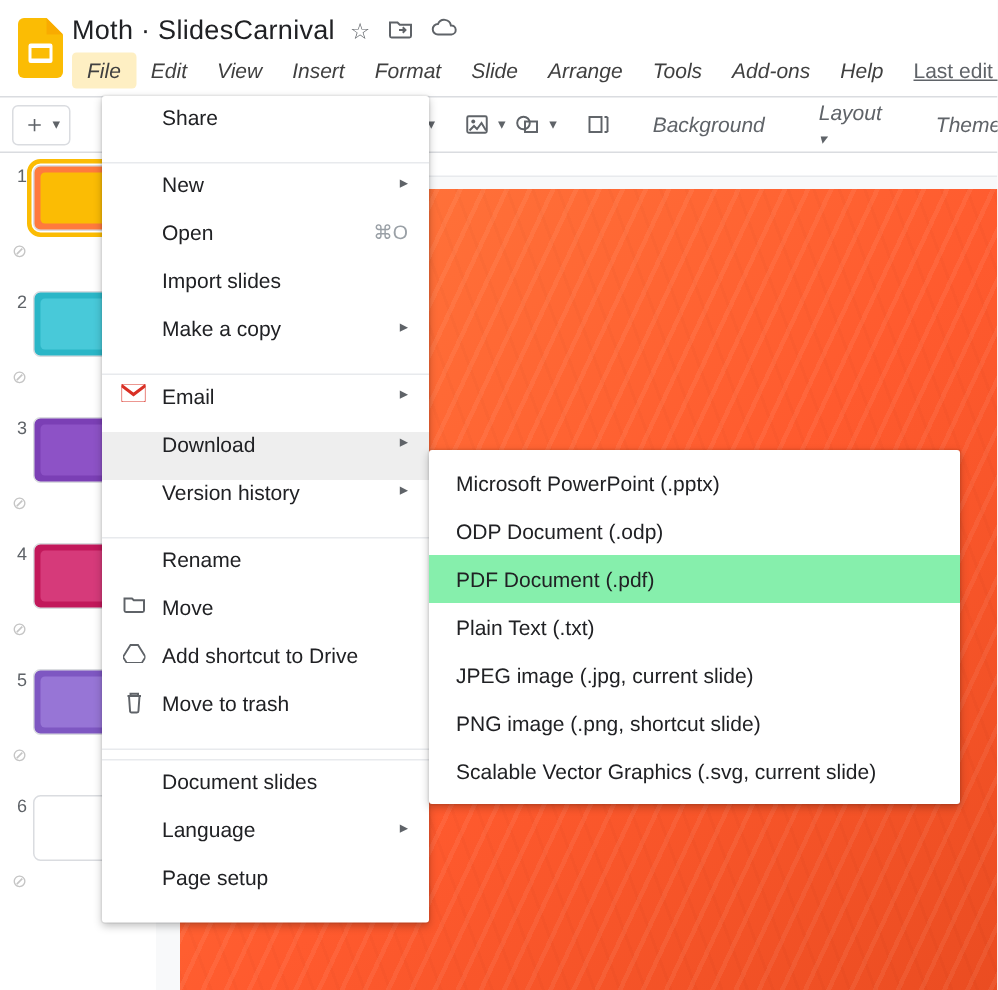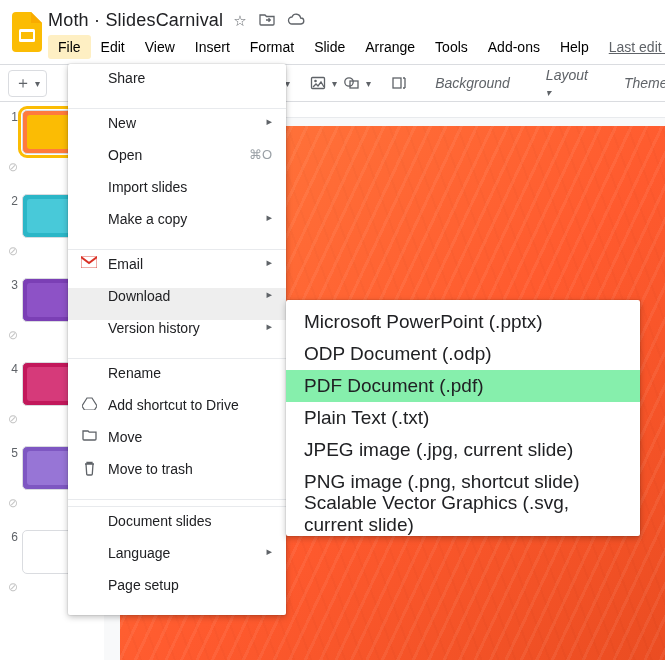--- a/index.html
+++ b/index.html
@@ -28,23 +28,24 @@
   }
   .logo svg { display: block; }
   .title-area { flex: none; min-width: 400px; }
   .title-row { display: flex; align-items: center; gap: 10px; margin-top: 4px;}
   .doc-title { font-size: 18px; color: #202124; letter-spacing: 0.2px; }
   .title-icons { display: flex; gap: 12px; color: #5f6368; font-size: 15px; }
   .menubar { display: flex; gap: 0; margin-top: 4px; }
   .menu-item {
     padding: 4px 10px;
     font-size: 14px;
-    color: #000000;
+    color: #404040;
     border-radius: 3px;
     cursor: pointer;
+    font-style: italic;
   }
   .menu-item.active { background: #feefc3; }
   .last-edit { color:#5f6368; text-decoration: underline; font-size:14px; padding:4px 0 4px 10px;}
   .toolbar {
     height: 38px;
     border-top: 1px solid #dadce0;
     border-bottom: 1px solid #dadce0;
     display: flex;
     align-items: center;
     padding: 0 8px;
@@ -123,21 +124,21 @@
     width: 354px;
     background:#fff;
     box-shadow: 0 2px 6px rgba(0,0,0,0.25), 0 0 0 1px rgba(0,0,0,0.05);
     border-radius:2px;
     z-index:60;
     padding:6px 0;
   }
   .sm-item {
     height:32px; display:flex; align-items:center;
     padding:0 18px;
-    font-size:19px; color:#202124;
+    font-size:14px; color:#202124;
     cursor:pointer;
   }
   .sm-item.hover { background:#86efac; }
 </style>
 </head>
 <body>
 
 <div class="header">
   <div class="logo">
     <svg width="30" height="40" viewBox="0 0 30 40">
@@ -331,33 +332,33 @@
   <div class="dd-item">
       <span>Version history</span>
       <span class="dd-arrow">▸</span>
     </div>
   <div class="dd-sep"></div>
   <div class="dd-item">
       <span>Rename</span>
     </div>
   <div class="dd-item">
     <span class="dd-icon">
+        <svg width="15" height="12" viewBox="0 0 15 12">
+          <path d="M1 2 h5 l1.2 1.2 H14 V10 a1 1 0 0 1 -1 1 H2 a1 1 0 0 1 -1 -1 Z" fill="none" stroke="#5f6368" stroke-width="1.3"></path>
+        </svg>
+      </span>
+    <span>Move</span>
+  </div>
+  <div class="dd-item">
+    <span class="dd-icon">
         <svg width="15" height="13" viewBox="0 0 15 13">
           <path d="M5 1 L10 1 L15 9 L12.5 13 L2.5 13 L0 9 Z" fill="none" stroke="#5f6368" stroke-width="1.2"></path>
         </svg>
       </span>
     <span>Add shortcut to Drive</span>
-  </div>
-  <div class="dd-item">
-    <span class="dd-icon">
-        <svg width="15" height="12" viewBox="0 0 15 12">
-          <path d="M1 2 h5 l1.2 1.2 H14 V10 a1 1 0 0 1 -1 1 H2 a1 1 0 0 1 -1 -1 Z" fill="none" stroke="#5f6368" stroke-width="1.3"></path>
-        </svg>
-      </span>
-    <span>Move</span>
   </div>
   <div class="dd-item">
     <span class="dd-icon">
         <svg width="13" height="15" viewBox="0 0 13 15">
           <path d="M2 3 h9 M4 3 V1.5 h5 V3 M3 3 l0.7 10 a1 1 0 0 0 1 1 h3.6 a1 1 0 0 0 1 -1 L10 3" fill="none" stroke="#5f6368" stroke-width="1.3"></path>
         </svg>
       </span>
     <span>Move to trash</span>
   </div>
   <div class="dd-sep"></div>

